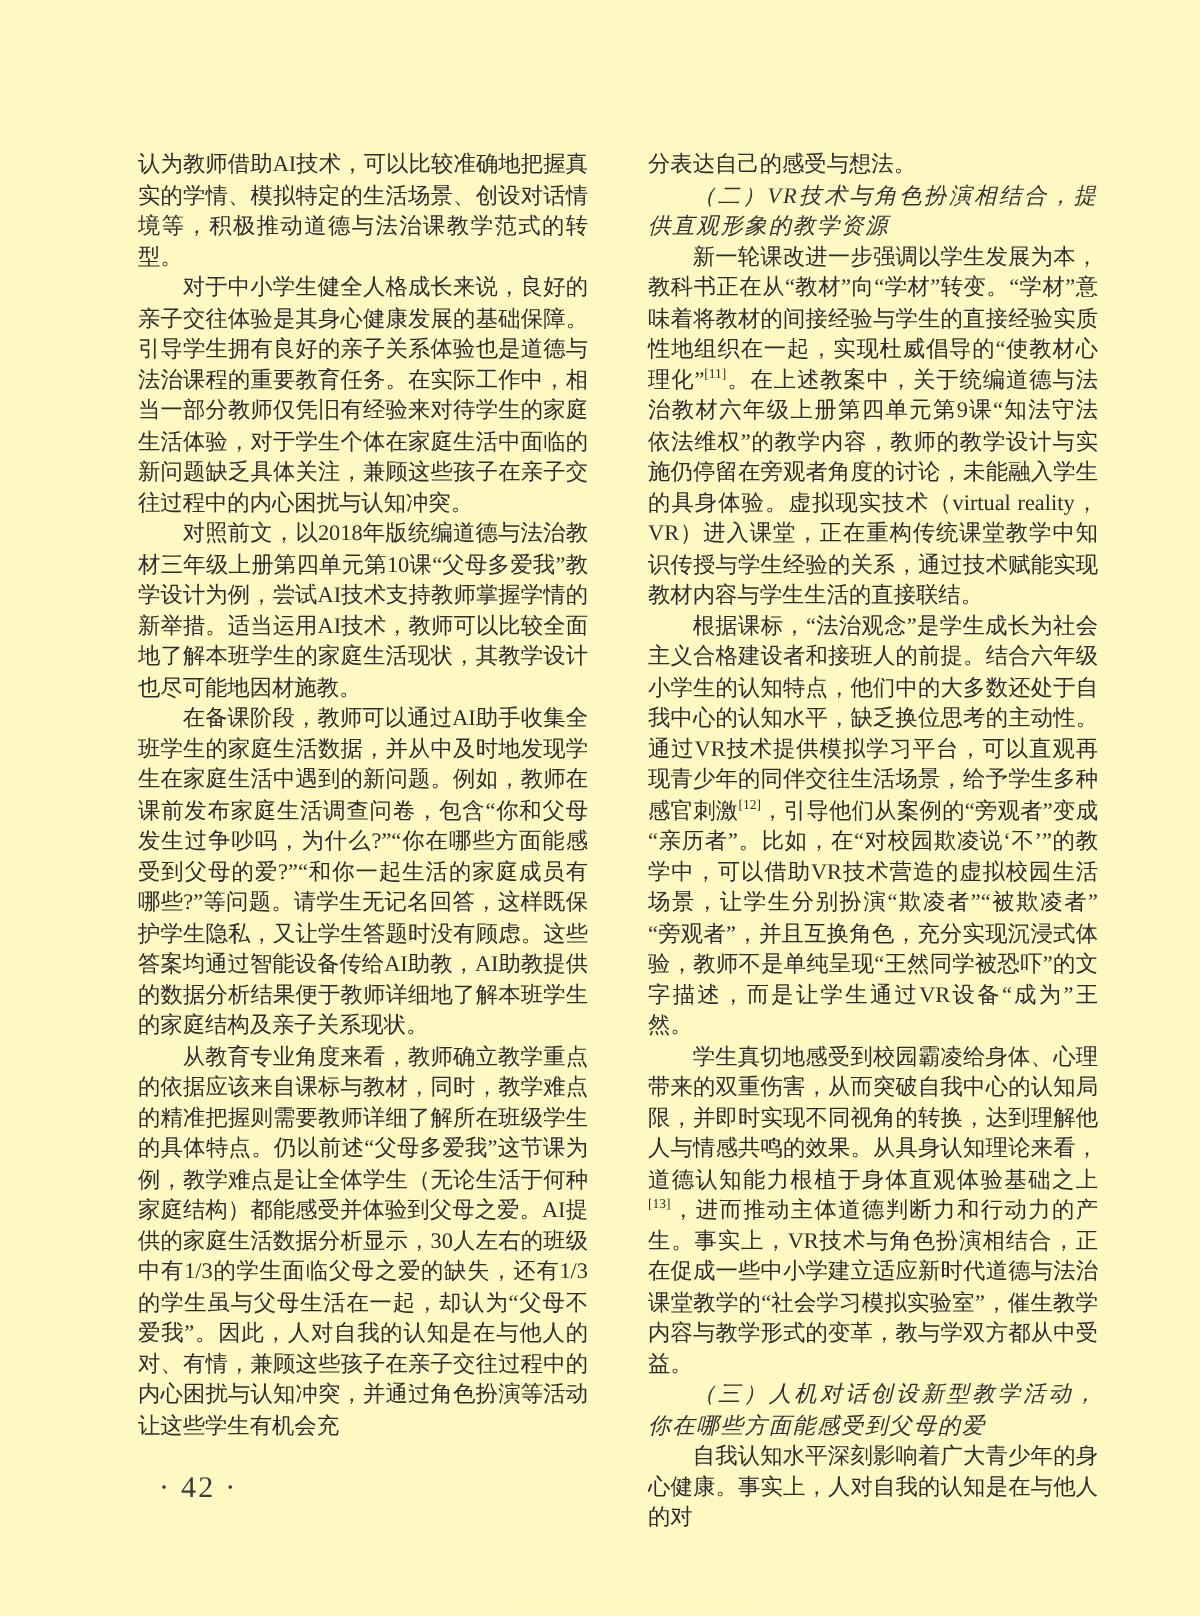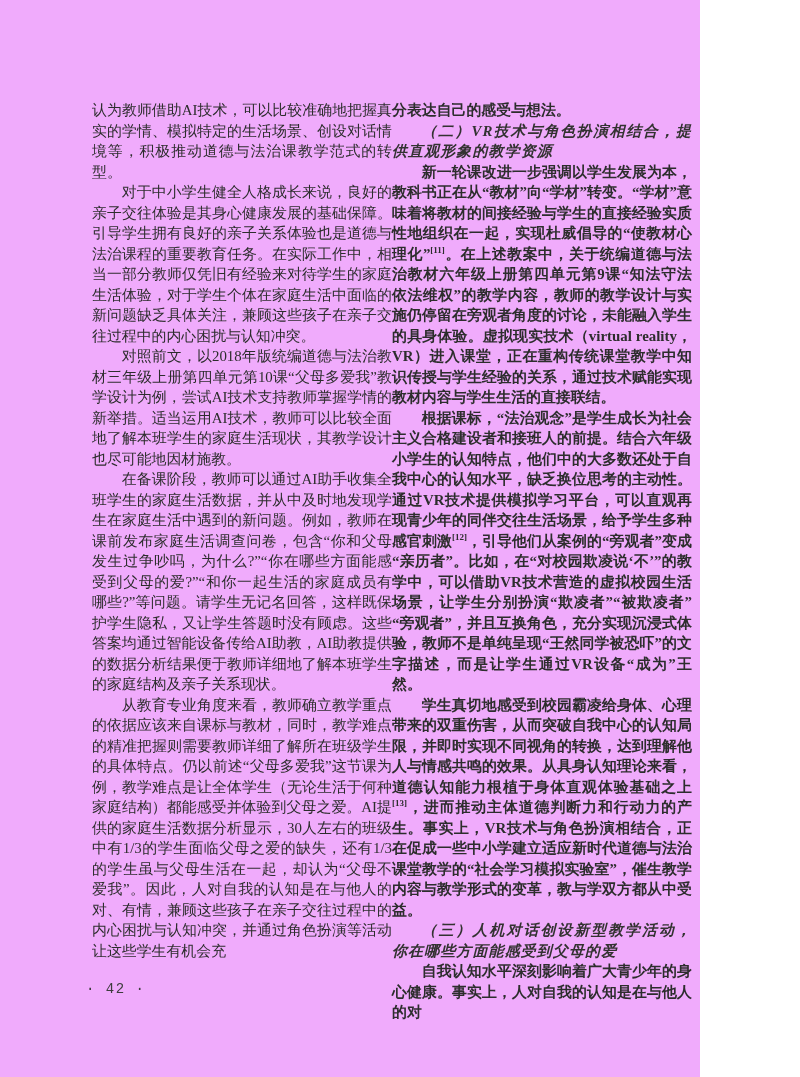--- a/index.html
+++ b/index.html
@@ -1,61 +1,60 @@
 <!DOCTYPE html>
 <html lang="zh"><head>
 <meta charset="utf-8">
 <style>
   html, body { margin: 0; padding: 0; }
   .page {
     position: relative;
-    width: 700px;
+    width: 800px;
     height: 1077px;
-    background: #f0abfc;
+    background: #fef9c3;
     overflow: hidden;
     font-family: "Liberation Serif", "DejaVu Serif", serif;
   }
   .column {
     position: absolute;
     top: 100px;
     width: 300px;
     font-size: 14.9px;
     line-height: 20.5px;
     color: #2d2d2d;
     text-align: justify;
     text-justify: inter-character;
   }
   .col-left  { left: 92px; }
-  .col-right { left: 392px; font-weight: bold; }
+  .col-right { left: 432px; }
   .para {
     margin: 0;
     text-indent: 2em;
   }
   .para.cont { text-indent: 0; }
   .heading {
     margin: 0;
     text-indent: 2em;
     font-style: italic;           
     letter-spacing: 1.2px;
     color: #333231;
   }
   sup.ref {
     font-size: 9px;
     line-height: 0;
     vertical-align: super;
     letter-spacing: 0;
   }
   .pageno {
     position: absolute;
-    left: 86px;
+    left: 106px;
     top: 981px;
-    font-size: 14px;
+    font-size: 20px;
     letter-spacing: 1.5px;
     color: #3c3c3c;
-    font-family: Liberation Mono, monospace;
   }
 </style>
 </head>
 <body>
 
 <div class="page">
 
   <div class="column col-left">
     <p class="para cont">认为教师借助AI技术，可以比较准确地把握真实的学情、模拟特定的生活场景、创设对话情境等，积极推动道德与法治课教学范式的转型。</p>
     <p class="para">对于中小学生健全人格成长来说，良好的亲子交往体验是其身心健康发展的基础保障。引导学生拥有良好的亲子关系体验也是道德与法治课程的重要教育任务。在实际工作中，相当一部分教师仅凭旧有经验来对待学生的家庭生活体验，对于学生个体在家庭生活中面临的新问题缺乏具体关注，兼顾这些孩子在亲子交往过程中的内心困扰与认知冲突。</p>

